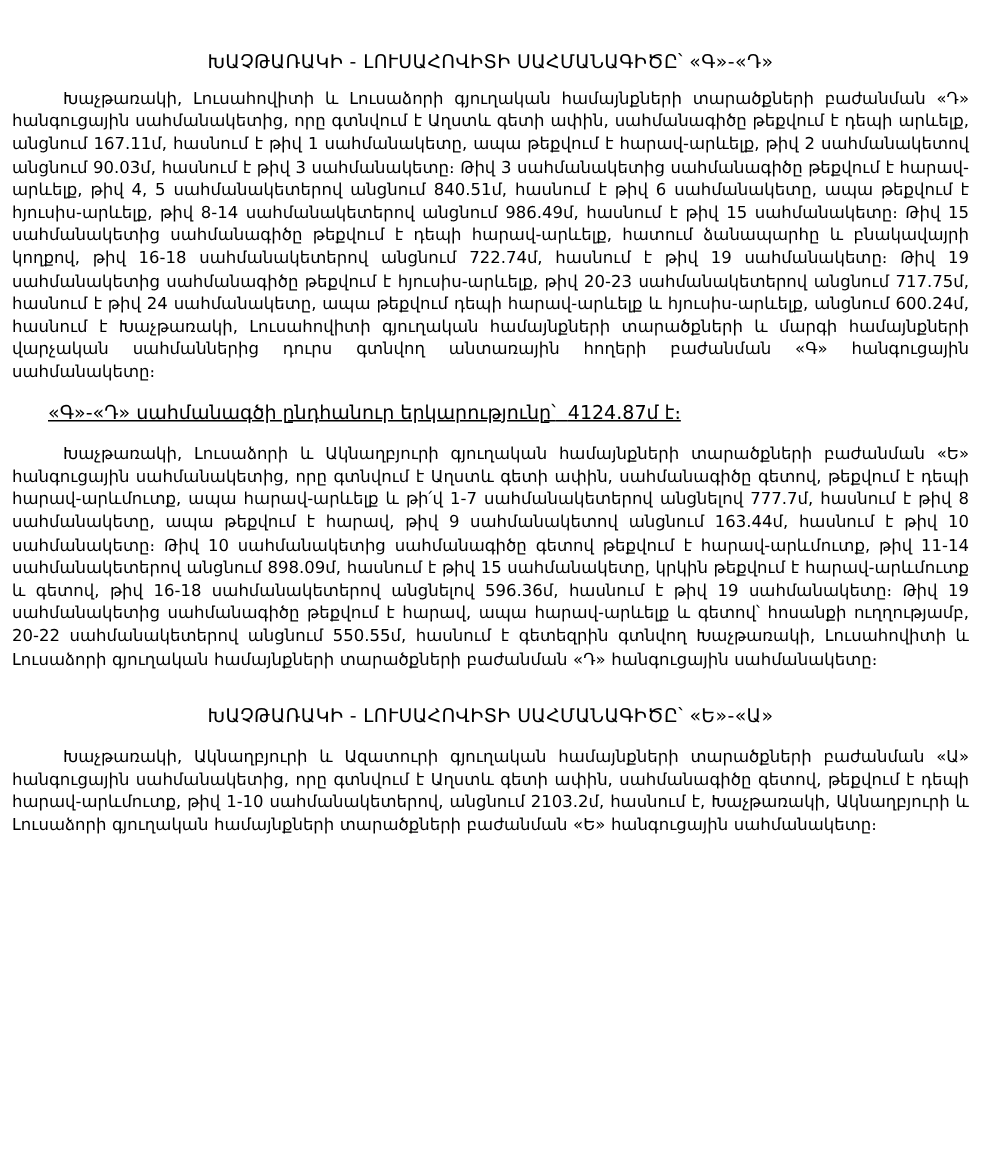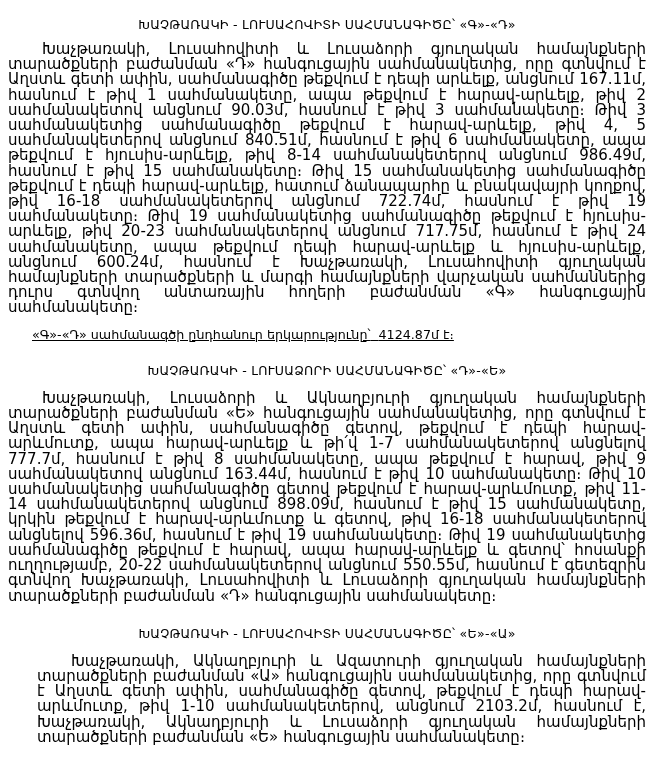--- a/index.html
+++ b/index.html
@@ -12,48 +12,48 @@
     width: 654px;
     height: 767px;
     font-family: "DejaVu Sans", "Liberation Sans", sans-serif;
     color: #000000;
     overflow: hidden;
   }
   .page {
     box-sizing: border-box;
     width: 654px;
     height: 767px;
-    padding: 10px 8px 0 8px;
+    padding: 26px 8px 0 8px;
     position: relative;
   }
   .section-heading {
     text-align: center;
     font-size: 12.6px;
     letter-spacing: 0.25px;
     font-weight: 400;
     margin: 0;
     padding: 0;
     white-space: nowrap;
   }
   .heading-1 { margin-top: 7px; }
   .heading-2 { margin-top: 21px; }
   .heading-3 { margin-top: 22px; }
 
   .body-par {
-    font-size: 15px;
+    font-size: 11px;
     line-height: 15.2px;
     text-align: justify;
     text-indent: 34px;
     margin: 0;
     padding: 0;
     word-spacing: 0.2px;
   }
   .par-1 { margin-top: 10px; }
   .par-2 { margin-top: 13px; }
-  .par-3 { margin-top: 13px; margin-left: 29px; }
+  .par-3 { margin-top: 13px; }
 
   .total-line {
     font-size: 12.7px;
     line-height: 15.2px;
     margin: 0;
     padding: 0;
     text-indent: 24px;
     text-align: left;
     text-decoration: underline;
   }
@@ -69,21 +69,20 @@
 <div class="page">
 
   <h2 class="section-heading heading-1">ԽԱՉԹԱՌԱԿԻ - ԼՈՒՍԱՀՈՎԻՏԻ ՍԱՀՄԱՆԱԳԻԾԸ՝  «Գ»-«Դ»</h2>
 
   <p class="body-par par-1">Խաչթառակի, Լուսահովիտի և Լուսաձորի գյուղական համայնքների տարածքների բաժանման «Դ» հանգուցային սահմանակետից, որը գտնվում է Աղստև գետի ափին, սահմանագիծը թեքվում է դեպի արևելք, անցնում 167.11մ, հասնում է թիվ 1 սահմանակետը, ապա թեքվում է հարավ-արևելք, թիվ 2 սահմանակետով անցնում 90.03մ, հասնում է թիվ 3 սահմանակետը։ Թիվ 3 սահմանակետից սահմանագիծը թեքվում է հարավ-արևելք, թիվ 4, 5 սահմանակետերով անցնում 840.51մ, հասնում է թիվ 6 սահմանակետը, ապա թեքվում է հյուսիս-արևելք, թիվ 8-14 սահմանակետերով անցնում 986.49մ, հասնում է թիվ 15 սահմանակետը։ Թիվ 15 սահմանակետից սահմանագիծը թեքվում է դեպի հարավ-արևելք, հատում ձանապարհը և բնակավայրի կողքով, թիվ 16-18 սահմանակետերով անցնում 722.74մ, հասնում է թիվ 19 սահմանակետը։ Թիվ 19 սահմանակետից սահմանագիծը թեքվում է հյուսիս-արևելք, թիվ 20-23 սահմանակետերով անցնում 717.75մ, հասնում է թիվ 24 սահմանակետը, ապա թեքվում դեպի հարավ-արևելք և հյուսիս-արևելք, անցնում 600.24մ, հասնում է Խաչթառակի, Լուսահովիտի գյուղական համայնքների տարածքների և մարգի համայնքների վարչական սահմաններից դուրս գտնվող անտառային հողերի բաժանման «Գ» հանգուցային սահմանակետը։</p>
 
   <p class="total-line total-1">
     <span>«Գ»-«Դ»  սահմանագծի ընդհանուր երկարությունը՝</span><span class="gap-inline">  </span><span>4124.87մ է։</span>
   </p>
 
-  <h2 class="section-heading heading-2">ԽԱՉԹԱՌԱԿԻ - ԼՈՒՍԱՁՈՐԻ ՍԱՀՄԱՆԱԳԻԾԸ՝  «Դ»-«Ե»</h2>
 
   <p class="body-par par-2">Խաչթառակի, Լուսաձորի և Ակնաղբյուրի գյուղական համայնքների տարածքների բաժանման «Ե» հանգուցային սահմանակետից, որը գտնվում է Աղստև գետի ափին, սահմանագիծը գետով, թեքվում է դեպի հարավ-արևմուտք, ապա հարավ-արևելք և թի՛վ 1-7 սահմանակետերով անցնելով 777.7մ, հասնում է թիվ 8 սահմանակետը, ապա թեքվում է հարավ, թիվ 9 սահմանակետով անցնում 163.44մ, հասնում է թիվ 10 սահմանակետը։ Թիվ 10 սահմանակետից սահմանագիծը գետով թեքվում է հարավ-արևմուտք, թիվ 11-14 սահմանակետերով անցնում 898.09մ, հասնում է թիվ 15 սահմանակետը, կրկին թեքվում է հարավ-արևմուտք և գետով, թիվ 16-18 սահմանակետերով անցնելով 596.36մ, հասնում է թիվ 19 սահմանակետը։ Թիվ 19 սահմանակետից սահմանագիծը թեքվում է հարավ, ապա հարավ-արևելք և գետով՝ հոսանքի ուղղությամբ, 20-22 սահմանակետերով անցնում 550.55մ, հասնում է գետեզրին գտնվող     Խաչթառակի, Լուսահովիտի և Լուսաձորի գյուղական համայնքների տարածքների բաժանման «Դ» հանգուցային սահմանակետը։</p>
 
 
   <h2 class="section-heading heading-3">ԽԱՉԹԱՌԱԿԻ - ԼՈՒՍԱՀՈՎԻՏԻ ՍԱՀՄԱՆԱԳԻԾԸ՝  «Ե»-«Ա»</h2>
 
   <p class="body-par par-3">Խաչթառակի, Ակնաղբյուրի և Ազատուրի գյուղական համայնքների տարածքների բաժանման «Ա» հանգուցային սահմանակետից, որը գտնվում է Աղստև գետի ափին, սահմանագիծը գետով, թեքվում է դեպի հարավ-արևմուտք, թիվ 1-10 սահմանակետերով, անցնում 2103.2մ, հասնում է, Խաչթառակի, Ակնաղբյուրի և  Լուսաձորի գյուղական համայնքների տարածքների բաժանման «Ե» հանգուցային սահմանակետը։</p>
 
 
 </div>

